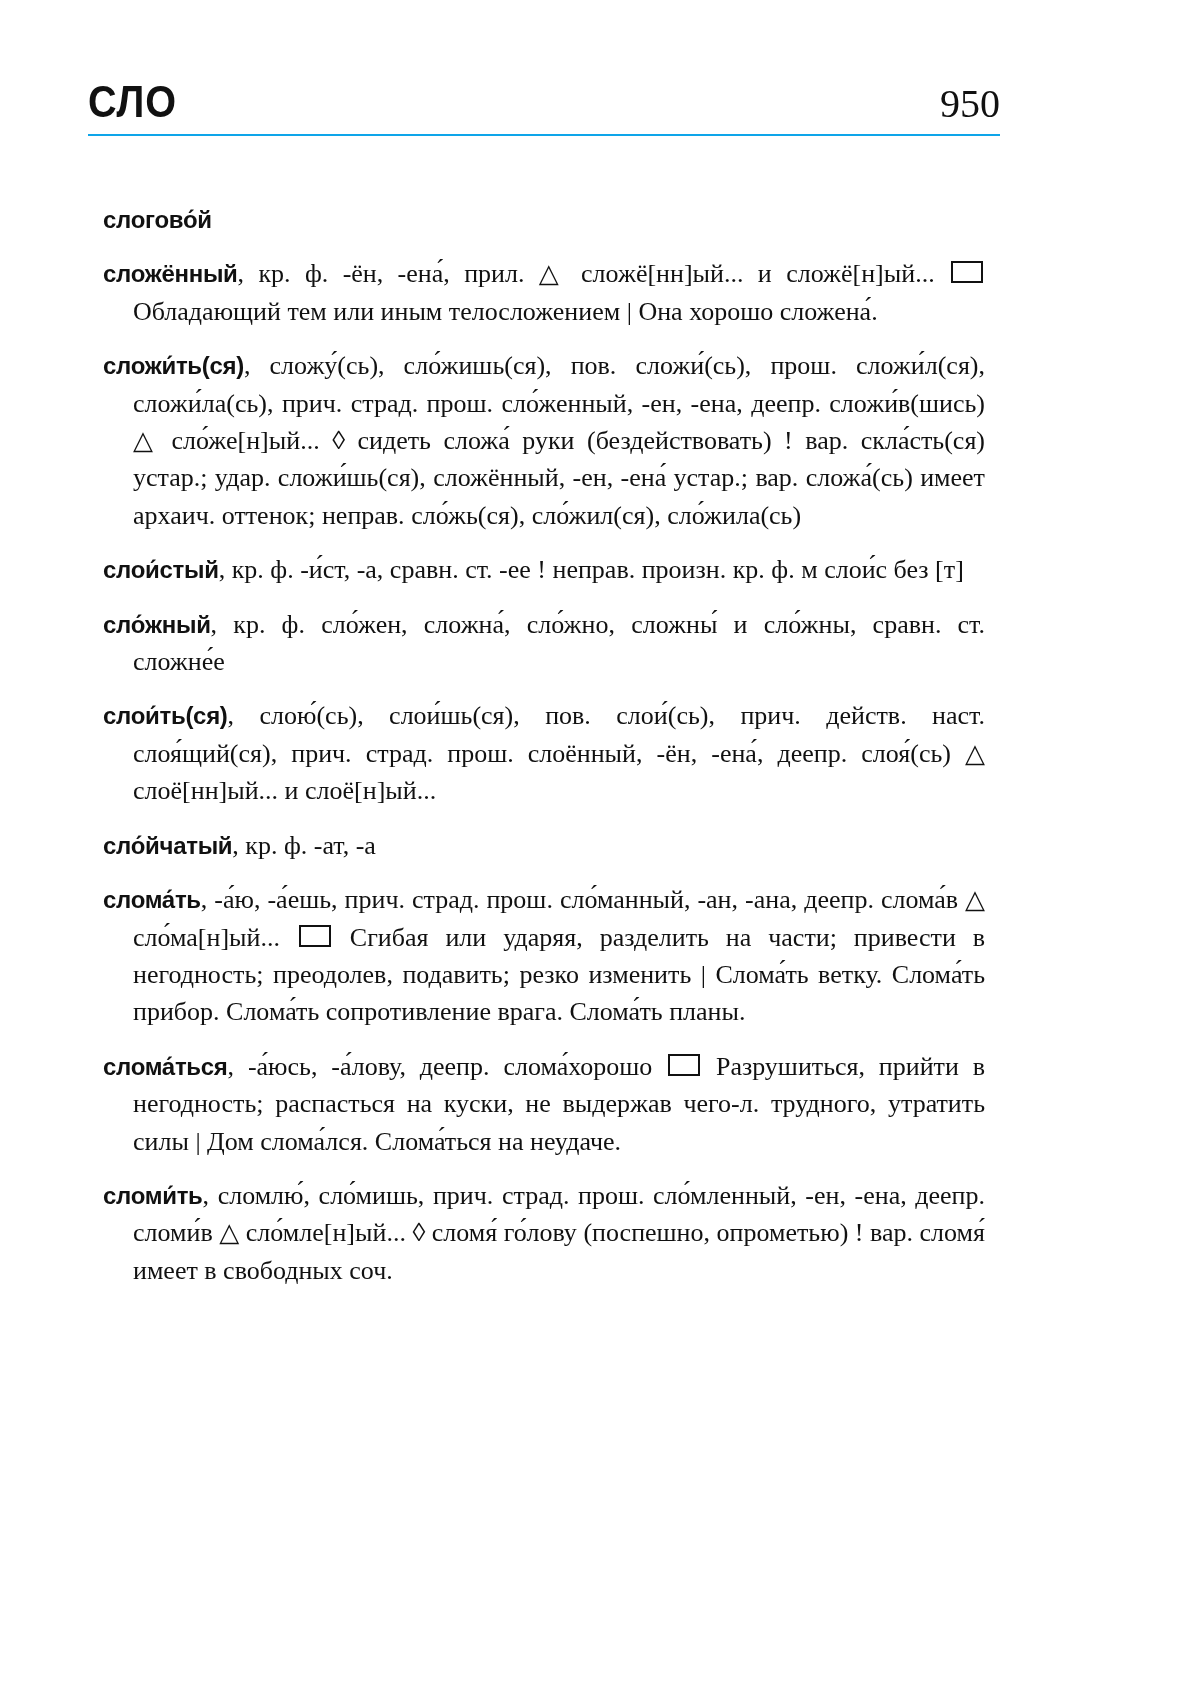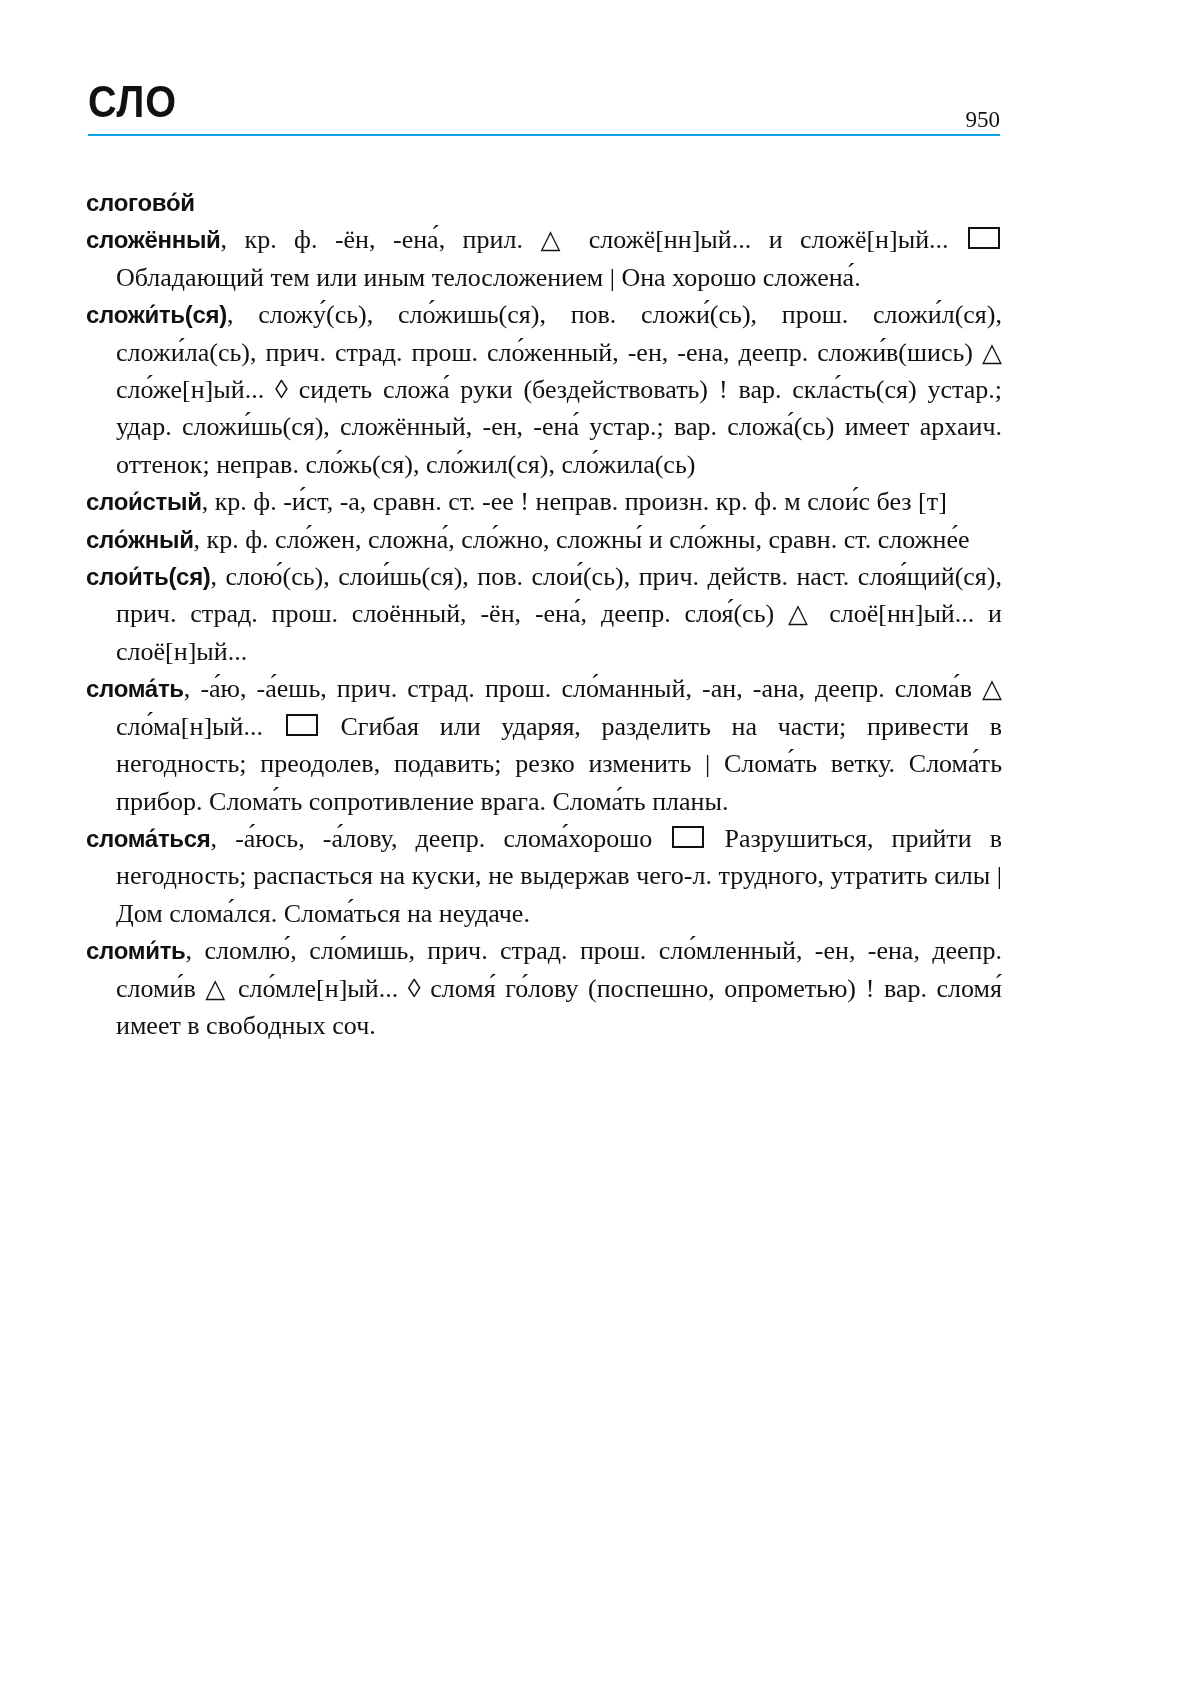--- a/index.html
+++ b/index.html
@@ -11,30 +11,30 @@
       position: absolute; left: 88px; top: 76px; width: 912px; height: 58px;
       border-bottom: 2px solid #0ea5e9;
     }
     .running-head {
       position: absolute; left: 0; top: 0;
       font-family: "Liberation Sans Narrow", "Liberation Sans", sans-serif;
       font-size: 44px; font-weight: bold; letter-spacing: 1px; line-height: 52px;
       transform: scaleX(0.9); transform-origin: left;
     }
     .page-number {
-      position: absolute; right: 0; top: 20px;
-      font-size: 23px; line-height: 48px;
+      position: absolute; right: 0; top: 4px;
+      font-size: 40px; line-height: 48px;
     }
     .entries {
       position: absolute; left: 86px; top: 184px; width: 916px;
       font-size: 26px; line-height: 37.4px;
     }
     .entry {
       padding-left: 30px; text-indent: -30px; text-align: justify;
-      margin: 0;
+      margin: 17px;
     }
     .hw { font-weight: bold; font-family: "Liberation Sans", sans-serif; font-size: 24px; letter-spacing: -0.3px; }
     .it { }
     .box {
       display: inline-block; width: 28px; height: 18px; border: 2px solid #111;
       vertical-align: -1px; margin: 0 2px;
     }
   </style>
 </head>
 <body>
@@ -44,16 +44,17 @@
   <div class="page-number">950</div>
 </div>
 
 <div class="entries" id="entries">
     <p class="entry"><span class="hw">слогово́й</span></p>
     <p class="entry"><span class="hw">сложённый</span><span>, </span><span class="it">кр. ф.</span><span> -ён, -ена́, </span><span class="it">прил.</span><span> △ сложё[</span><span class="it">нн</span><span>]ый... </span><span class="it">и</span><span> сложё[</span><span class="it">н</span><span>]ый... </span><span class="box"></span><span> </span><span class="it">Обладающий тем или иным телосложением</span><span> | Она хорошо сложена́.</span></p>
     <p class="entry"><span class="hw">сложи́ть(ся)</span><span>, сложу́(сь), сло́жишь(ся), </span><span class="it">пов.</span><span> сложи́(сь), </span><span class="it">прош.</span><span> сложи́л(ся), сложи́ла(сь), </span><span class="it">прич. страд. прош.</span><span> сло́женный, -ен, -ена, </span><span class="it">деепр.</span><span> сложи́в(шись) △ сло́же[</span><span class="it">н</span><span>]ый... ◊ сидеть сложа́ руки (</span><span class="it">бездействовать</span><span>) ! </span><span class="it">вар.</span><span> скла́сть(ся) </span><span class="it">устар.</span><span>; </span><span class="it">удар.</span><span> сложи́шь(ся), сложённый, -ен, -ена́ </span><span class="it">устар.</span><span>; </span><span class="it">вар.</span><span> сложа́(сь) </span><span class="it">имеет архаич. оттенок</span><span>; </span><span class="it">неправ.</span><span> сло́жь(ся), сло́жил(ся), сло́жила(сь)</span></p>
     <p class="entry"><span class="hw">слои́стый</span><span>, </span><span class="it">кр. ф.</span><span> -и́ст, -а, </span><span class="it">сравн. ст.</span><span> -ее ! </span><span class="it">неправ. произн. кр. ф. м</span><span> слои́с </span><span class="it">без</span><span> [</span><span class="it">т</span><span>]</span></p>
     <p class="entry"><span class="hw">сло́жный</span><span>, </span><span class="it">кр. ф.</span><span> сло́жен, сложна́, сло́жно, сложны́ </span><span class="it">и</span><span> сло́жны, </span><span class="it">сравн. ст.</span><span> сложне́е</span></p>
     <p class="entry"><span class="hw">слои́ть(ся)</span><span>, слою́(сь), слои́шь(ся), </span><span class="it">пов.</span><span> слои́(сь), </span><span class="it">прич. действ. наст.</span><span> слоя́щий(ся), </span><span class="it">прич. страд. прош.</span><span> слоённый, -ён, -ена́, </span><span class="it">деепр.</span><span> слоя́(сь) △ слоё[</span><span class="it">нн</span><span>]ый... </span><span class="it">и</span><span> слоё[</span><span class="it">н</span><span>]ый...</span></p>
+    <p class="entry"><span class="hw">сло́йчатый</span><span>, </span><span class="it">кр. ф.</span><span> -ат, -а</span></p>
     <p class="entry"><span class="hw">слома́ть</span><span>, -а́ю, -а́ешь, </span><span class="it">прич. страд. прош.</span><span> сло́манный, -ан, -ана, </span><span class="it">деепр.</span><span> слома́в △ сло́ма[</span><span class="it">н</span><span>]ый... </span><span class="box"></span><span> </span><span class="it">Сгибая или ударяя, разделить на части</span><span>; </span><span class="it">привести в негодность</span><span>; </span><span class="it">преодолев, подавить</span><span>; </span><span class="it">резко изменить</span><span> | Слома́ть ветку. Слома́ть прибор. Слома́ть сопротивление врага. Слома́ть планы.</span></p>
     <p class="entry"><span class="hw">слома́ться</span><span>, -а́юсь, -а́лову, </span><span class="it">деепр.</span><span> слома́хорошо </span><span class="box"></span><span> </span><span class="it">Разрушиться, прийти в негодность</span><span>; </span><span class="it">распасться на куски, не выдержав чего-л. трудного, утратить силы</span><span> | Дом слома́лся. Слома́ться на неудаче.</span></p>
     <p class="entry"><span class="hw">сломи́ть</span><span>, сломлю́, сло́мишь, </span><span class="it">прич. страд. прош.</span><span> сло́мленный, -ен, -ена, </span><span class="it">деепр.</span><span> сломи́в △ сло́мле[</span><span class="it">н</span><span>]ый... ◊ сломя́ го́лову (</span><span class="it">поспешно, опрометью</span><span>) ! </span><span class="it">вар.</span><span> сломя́ </span><span class="it">имеет в свободных соч.</span></p>
   </div>
 
 </body></html>

